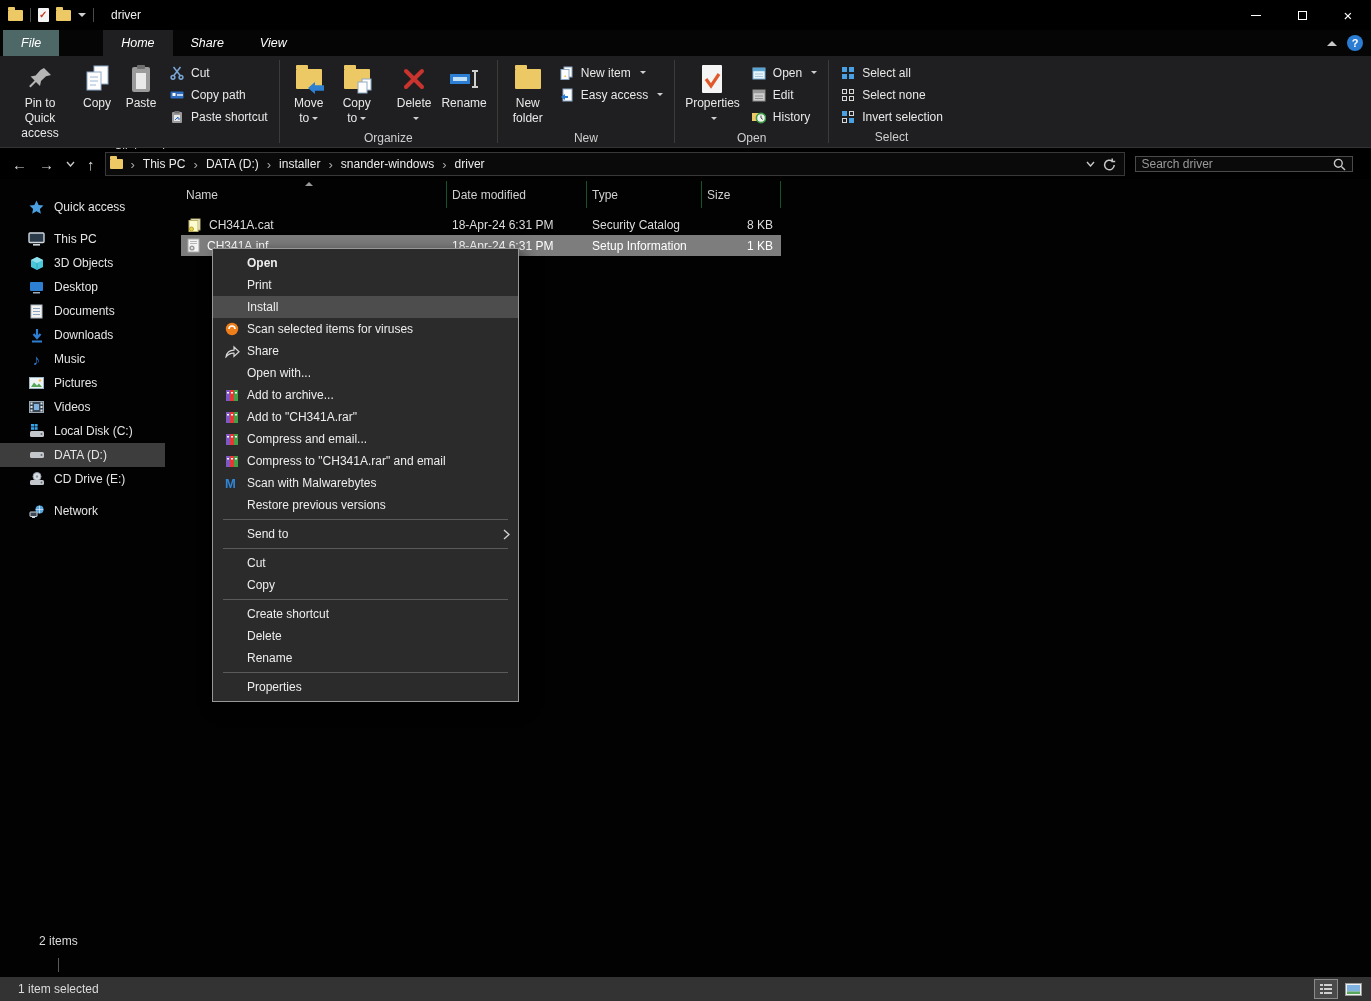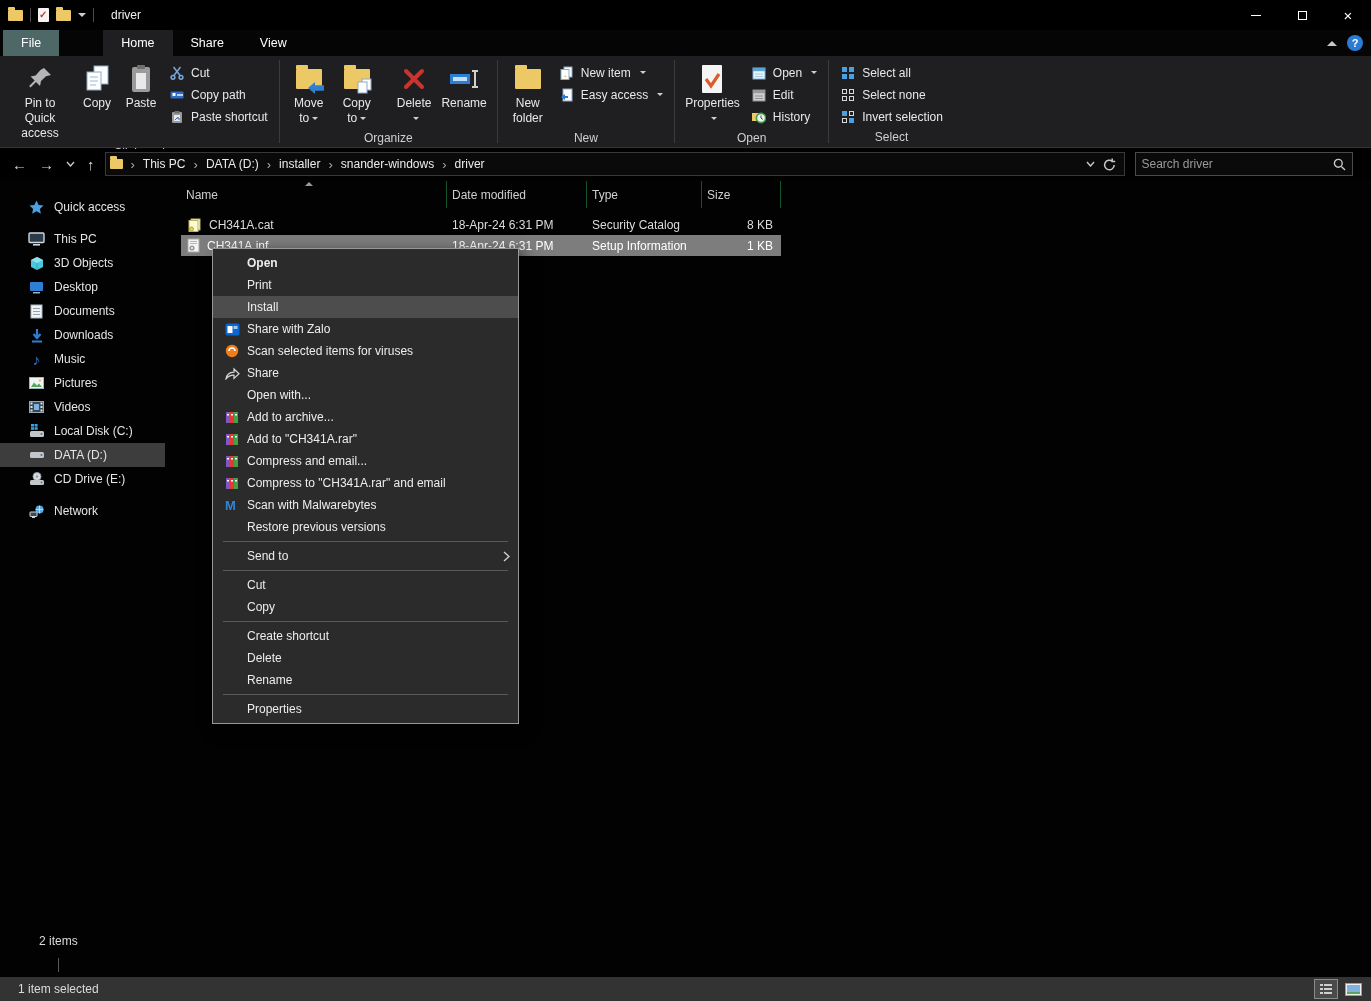--- a/index.html
+++ b/index.html
@@ -22,21 +22,21 @@
   .fold { position:relative; width:15px; height:11px; background:#edc966; border-radius:1px; display:inline-block; }
   .fold::before { content:""; position:absolute; top:-3px; left:0; width:7px; height:3px; background:#edc966; border-radius:1px 1px 0 0; }
   .fold.lg { width:26px; height:20px; }
   .fold.lg::before { width:12px; height:4px; top:-4px; }
   .checkdoc { position:relative; width:11px; height:14px; background:#f4f4f4; border-radius:1px; display:inline-block; }
   .checkdoc::after { content:"✓"; position:absolute; left:1px; top:1px; color:#c23a1e; font-size:10px; font-weight:bold; }
   .caret-down { width:0; height:0; border-left:4px solid transparent; border-right:4px solid transparent; border-top:4px solid #cfcfcf; display:inline-block; }
   .caret-sm { width:0; height:0; border-left:3px solid transparent; border-right:3px solid transparent; border-top:3px solid #cfcfcf; display:inline-block; margin-left:3px; vertical-align:middle; }
   
   .tabrow { position:absolute; top:30px; left:0; width:1371px; height:26px; background:#050505; display:flex; align-items:stretch; }
-  .tab { min-width:56px; padding:0 18px; display:flex; align-items:center; justify-content:center; color:#fff; font-size:12.5px; }
+  .tab { min-width:56px; padding:0 18px; display:flex; align-items:center; justify-content:center; color:#fff; font-size:12.5px;font-style:italic; }
   .tab.file { background:#4d6866; margin-left:3px; }
   .tab.active { background:#1f1f21;margin-left:44px; }
   .tabrow-right { margin-left:auto; display:flex; align-items:center; gap:10px; padding-right:8px; }
   .chev-up { width:0; height:0; border-left:5px solid transparent; border-right:5px solid transparent; border-bottom:5px solid #c8c8c8; }
   .helpcircle { width:16px; height:16px; border-radius:50%; background:#2b7cd3; color:#fff; font-weight:bold; font-size:11px; display:flex; align-items:center; justify-content:center; }
   
   .ribbon { position:absolute; top:56px; left:0; width:1371px; height:92px; background:#1f1f21; display:flex; border-bottom:1px solid #333; }
   .rgroup { display:flex; flex-direction:column; padding:3px 6px 0 6px; }
   .rgroup-body { display:flex; flex:1; align-items:flex-start; gap:2px; }
   .rgroup-label { text-align:center; color:#cfcfcf; font-size:12px; padding:2px 0 3px 0; }
@@ -48,21 +48,21 @@
   .sbtn { display:flex; align-items:center; gap:6px; height:21px; padding:0 5px; color:#e8e8e8; font-size:12px; white-space:nowrap; }
   .sbtn .sic { width:16px; display:flex; justify-content:center; }
   .overlay-arrow { position:absolute; right:-2px; bottom:2px; }
   
   .addrrow { position:absolute; top:149px; left:0; width:1371px; height:30px; background:#000; display:flex; align-items:center; }
   .navbtns { display:flex; align-items:center; gap:12px; padding:0 10px 0 12px; color:#d6d6d6; font-size:15px; }
   .addrbar { height:24px; flex:0 0 1020px; background:#0a0a0a; border:1px solid #383838; display:flex; align-items:center; padding:0 4px; }
   .crumbs { display:flex; align-items:center; gap:8px; color:#ececec; font-size:12px; flex:1; }
   .crumb-sep { color:#a8a8a8; font-size:13px; }
   .addr-end { display:flex; align-items:center; gap:8px; padding-right:4px; }
-  .searchbox { height:24px; margin-left:10px; flex:0 0 218px; background:#0a0a0a; border:1px solid #4a4a4a; display:flex; align-items:center; padding:0 6px; }
+  .searchbox { height:16px; margin-left:10px; flex:0 0 218px; background:#0a0a0a; border:1px solid #4a4a4a; display:flex; align-items:center; padding:0 6px; }
   .searchbox input { flex:1; background:transparent; border:none; outline:none; color:#cfcfcf; font-family:"Liberation Sans",sans-serif; font-size:12px; }
   .searchbox input::placeholder { color:#9a9a9a; }
   
   .main { position:absolute; top:179px; left:0; width:1371px; height:798px; background:#020202; display:flex; }
   .sidebar { width:165px; padding-top:16px; }
   .side-item { height:24px; display:flex; align-items:center; gap:9px; padding-left:28px; color:#e4e4e4; font-size:12px; white-space:nowrap; }
   .side-item.child { padding-left:28px; }
   .side-item.sel { background:#3d3d3d; }
   .side-gap { height:8px; }
   .sic16 { width:17px; display:flex; justify-content:center; align-items:center; }
@@ -704,30 +704,20 @@
   <div class="mi">
       <span class="micon"></span>
       <span>Print</span>
     </div>
   <div class="mi hover">
       <span class="micon"></span>
       <span>Install</span>
     </div>
   <div class="mi">
     <span class="micon">
-        <svg width="15" height="13" viewBox="0 0 15 13">
-          <rect x="0.5" y="0.5" width="14" height="12" rx="2" fill="#0a66d0"></rect>
-          <rect x="2.5" y="3" width="5" height="7" fill="#fff"></rect>
-          <rect x="8.5" y="3" width="4" height="3" fill="#9ec9f2"></rect>
-        </svg>
-      </span>
-    <span>Share with Zalo</span>
-  </div>
-  <div class="mi">
-    <span class="micon">
         <svg width="14" height="14" viewBox="0 0 14 14">
           <circle cx="7" cy="7" r="6.2" fill="#ef7d1a"></circle>
           <path d="M4 7a3 3 0 0 1 6 0" stroke="#fff" stroke-width="1.6" fill="none"></path>
         </svg>
       </span>
     <span>Scan selected items for viruses</span>
   </div>
   <div class="mi">
     <span class="micon">
         <svg width="15" height="13" viewBox="0 0 15 13">

